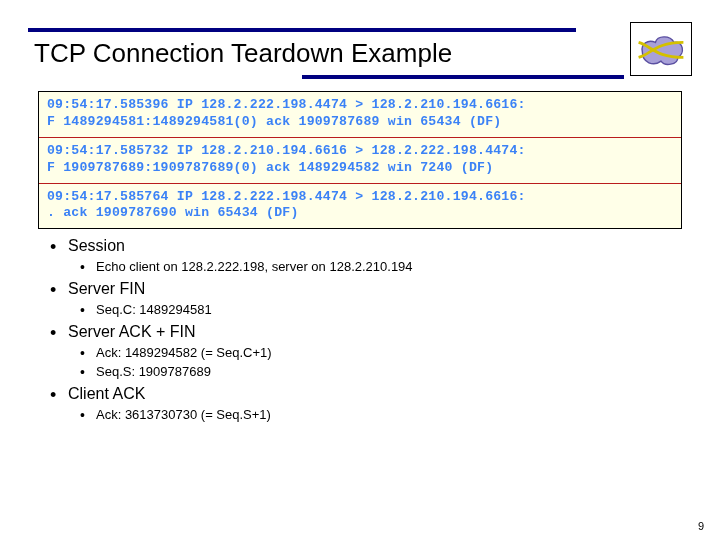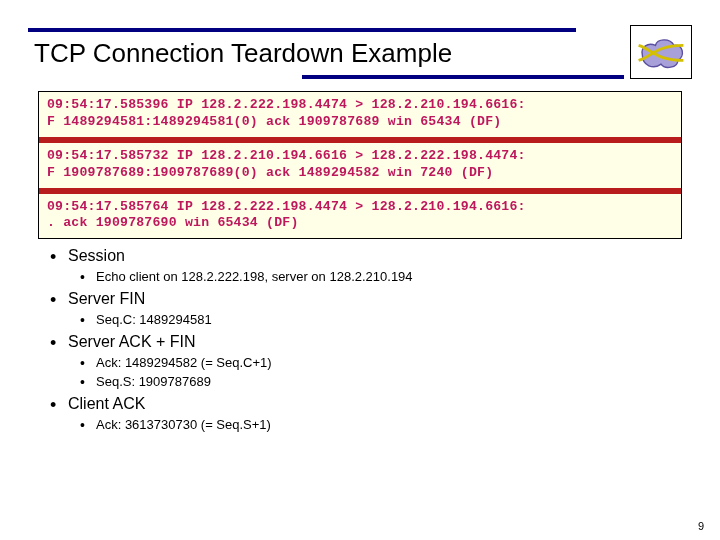--- a/index.html
+++ b/index.html
@@ -12,21 +12,21 @@
     overflow: hidden;
   }
   .slide {
     position: relative;
     width: 100%;
     height: 100%;
     padding: 18px 28px 0 28px;
   }
   .title-row {
     display: flex;
-    align-items: flex-end;
+    align-items: center;
     justify-content: space-between;
   }
   .title-block {
     flex: 1;
     padding-top: 10px;
   }
   .top-rule {
     height: 4px;
     background: #000080;
     width: 92%;
@@ -66,26 +66,26 @@
   .packet-box {
     margin: 12px 10px 8px 10px;
     border: 1px solid #000;
     background: #ffffe8;
   }
   .packet {
     padding: 5px 8px 6px 8px;
     font-family: "Courier New", monospace;
     font-size: 13.2px;
     font-weight: bold;
-    color: #be185d;
+    color: #3b82f6;
     letter-spacing: 0.2px;
     line-height: 1.28;
   }
   .packet + .packet {
-    border-top: 6px solid #b91c1c;
+    border-top: 1px solid #b91c1c;
   }
   .bullets {
     margin: 4px 10px 0 18px;
   }
   .b1 {
     font-size: 16px;
     color: #000;
     margin-top: 6px;
     position: relative;
     padding-left: 22px;

